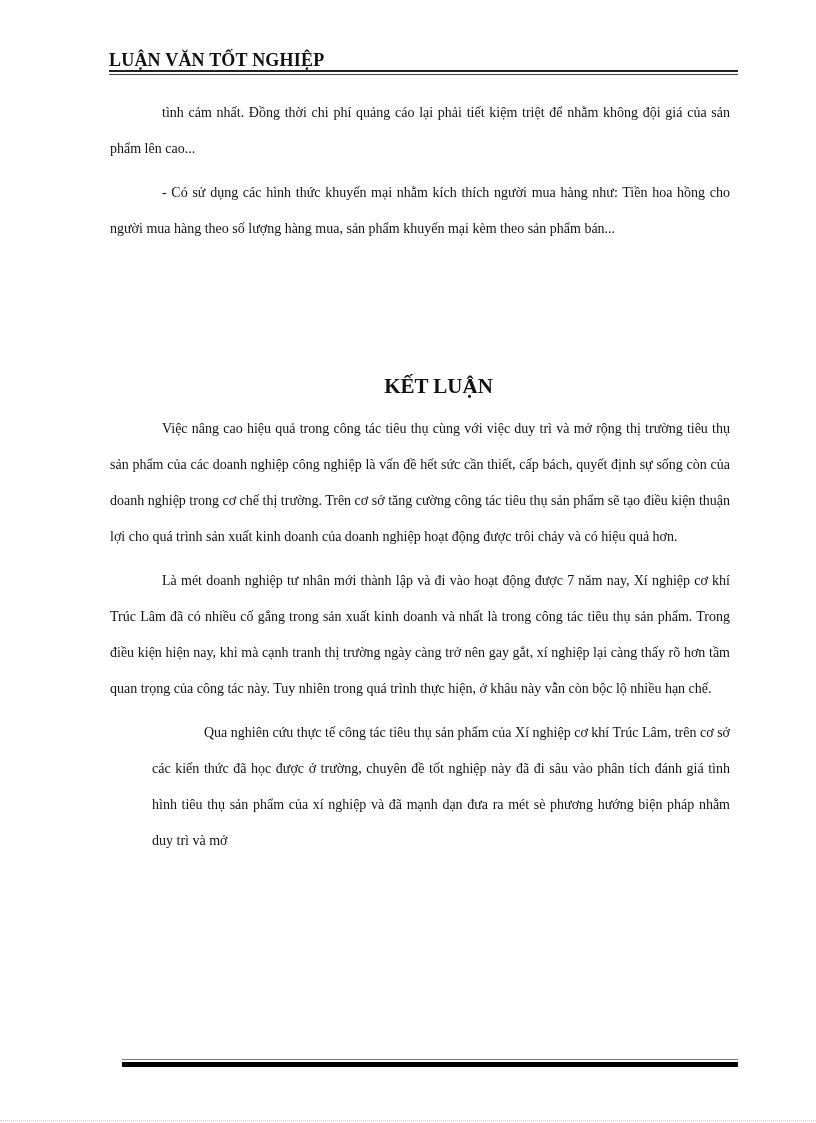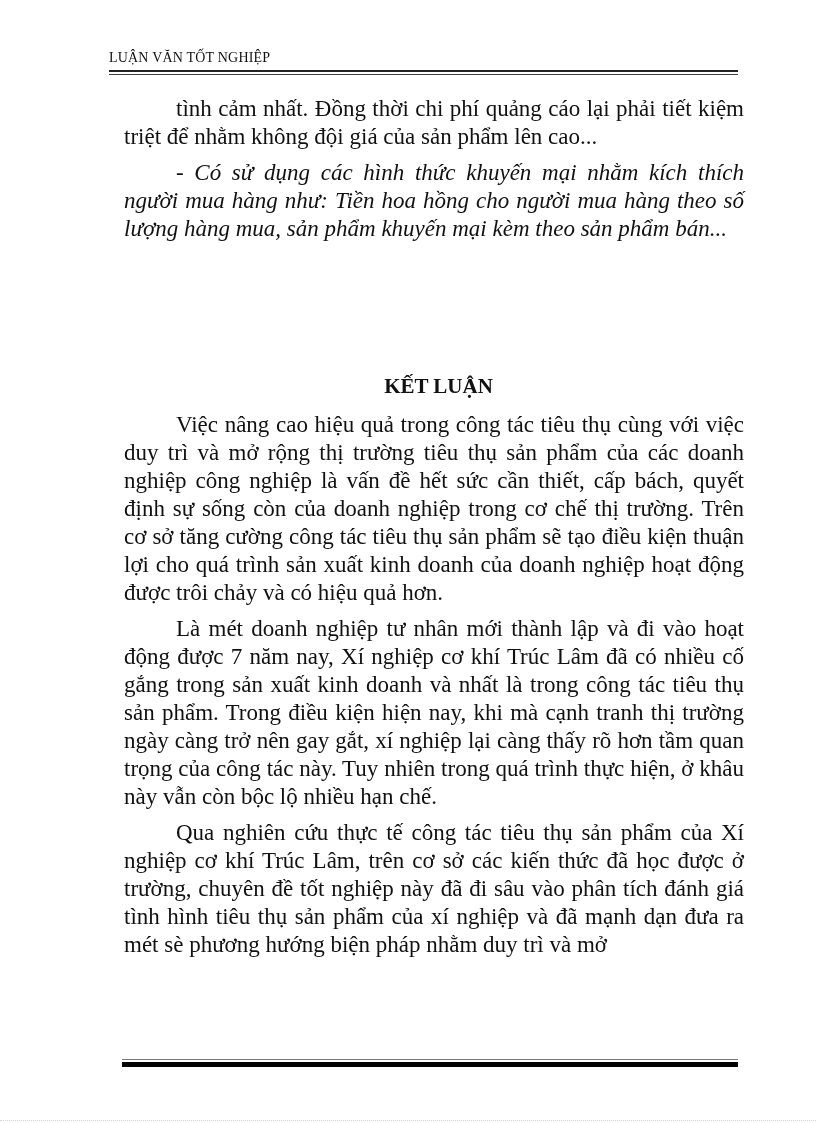--- a/index.html
+++ b/index.html
@@ -1,46 +1,46 @@
 <!DOCTYPE html>
 <html><head>
   <meta charset="utf-8">
   <style>
     html, body { margin: 0; padding: 0; background: #ffffff; }
     body { width: 816px; height: 1123px; position: relative; overflow: hidden;
            font-family: "Liberation Serif", "DejaVu Serif", serif; color: #111; }
-    .header-title { position: absolute; left: 109px; top: 50px; font-size: 14px; font-weight: normal; letter-spacing: 0.2px; }
+    .header-title { position: absolute; left: 109px; top: 50px; font-size: 18px; font-weight: bold; letter-spacing: 0.2px; }
     .header-rule { position: absolute; left: 122px; top: 70px; width: 616px; height: 5px;
                    border-top: 2px solid #222; border-bottom: 1px solid #444; box-sizing: border-box; }
     .header-rule-left { position: absolute; left: 109px; top: 70px; width: 14px; height: 5px;
                    border-top: 2px solid #222; border-bottom: 1px solid #444; box-sizing: border-box; }
-    .body-text { position: absolute; left: 124px; width: 620px; font-size: 23px; line-height: 28px; text-align: justify; }
+    .body-text { position: absolute; left: 110px; width: 620px; font-size: 14px; line-height: 36px; text-align: justify; }
     .p { margin: 0; text-align: justify; text-align-last: left; }
     .indent { text-indent: 52px; }
     .heading { position: absolute; left: 0; width: 816px; top: 374px; text-align: center;
                font-size: 21px; font-weight: bold; padding-left: 61px; box-sizing: border-box; }
     .footer-rule { position: absolute; left: 122px; top: 1059px; width: 616px; height: 8px;
                    border-top: 1px solid #777; border-bottom: 5px solid #000; box-sizing: border-box; }
     .page-edge { position: absolute; left: 0; top: 1120px; width: 816px; height: 0;
                  border-top: 1px dotted #e4c8d8; }
   </style>
 </head>
 <body>
 
 <div class="header-title">LUẬN VĂN TỐT NGHIỆP</div>
 <div class="header-rule-left"></div>
 <div class="header-rule"></div>
 
 <div class="body-text" style="top:95px;">
   <p class="p indent" style="margin-bottom:8px;">tình cảm nhất. Đồng thời chi phí quảng cáo lại phải tiết kiệm triệt để nhằm không đội giá của sản phẩm lên cao...</p>
-  <p class="p indent" style="margin-bottom:8px;font-style:italic;">- Có sử dụng các hình thức khuyến mại nhằm kích thích người mua hàng như: Tiền hoa hồng cho người mua hàng theo số lượng hàng mua, sản phẩm khuyến mại kèm theo sản phẩm bán...</p>
+  <p class="p indent" style="margin-bottom:8px;">- Có sử dụng các hình thức khuyến mại nhằm kích thích người mua hàng như: Tiền hoa hồng cho người mua hàng theo số lượng hàng mua, sản phẩm khuyến mại kèm theo sản phẩm bán...</p>
 </div>
 
 <div class="heading">KẾT LUẬN</div>
 
 <div class="body-text" style="top:411px;font-family:Liberation Serif, serif;">
   <p class="p indent" style="margin-bottom:8px;">Việc nâng cao hiệu quả trong công tác tiêu thụ cùng với việc duy trì và mở rộng thị trường tiêu thụ sản phẩm của các doanh nghiệp công nghiệp là vấn đề hết sức cần thiết, cấp bách, quyết định sự sống còn của doanh nghiệp trong cơ chế thị trường. Trên cơ sở tăng cường công tác tiêu thụ sản phẩm sẽ tạo điều kiện thuận lợi cho quá trình sản xuất kinh doanh của doanh nghiệp hoạt động được trôi chảy và có hiệu quả hơn.</p>
   <p class="p indent" style="margin-bottom:8px;">Là mét doanh nghiệp tư nhân mới thành lập và đi vào hoạt động được 7 năm nay, Xí nghiệp cơ khí Trúc Lâm đã có nhiều cố gắng trong sản xuất kinh doanh và nhất là trong công tác tiêu thụ sản phẩm. Trong điều kiện hiện nay, khi mà cạnh tranh thị trường ngày càng trở nên gay gắt, xí nghiệp lại càng thấy rõ hơn tầm quan trọng của công tác này. Tuy nhiên trong quá trình thực hiện, ở khâu này vẫn còn bộc lộ nhiều hạn chế.</p>
-  <p class="p indent" style="margin-bottom:4px;">Qua nghiên cứu thực tế công tác tiêu thụ sản phẩm của Xí nghiệp cơ khí Trúc Lâm, trên cơ sở các kiến thức đã học được ở trường, chuyên đề tốt nghiệp này đã đi sâu vào phân tích đánh giá tình hình tiêu thụ sản phẩm của xí nghiệp và đã mạnh dạn đưa ra mét sè phương hướng biện pháp nhằm duy trì và mở</p>
+  <p class="p indent" style="margin-bottom:4px;margin-left:42px;">Qua nghiên cứu thực tế công tác tiêu thụ sản phẩm của Xí nghiệp cơ khí Trúc Lâm, trên cơ sở các kiến thức đã học được ở trường, chuyên đề tốt nghiệp này đã đi sâu vào phân tích đánh giá tình hình tiêu thụ sản phẩm của xí nghiệp và đã mạnh dạn đưa ra mét sè phương hướng biện pháp nhằm duy trì và mở</p>
 </div>
 
 <div class="footer-rule"></div>
 <div class="page-edge"></div>
 
 </body></html>

